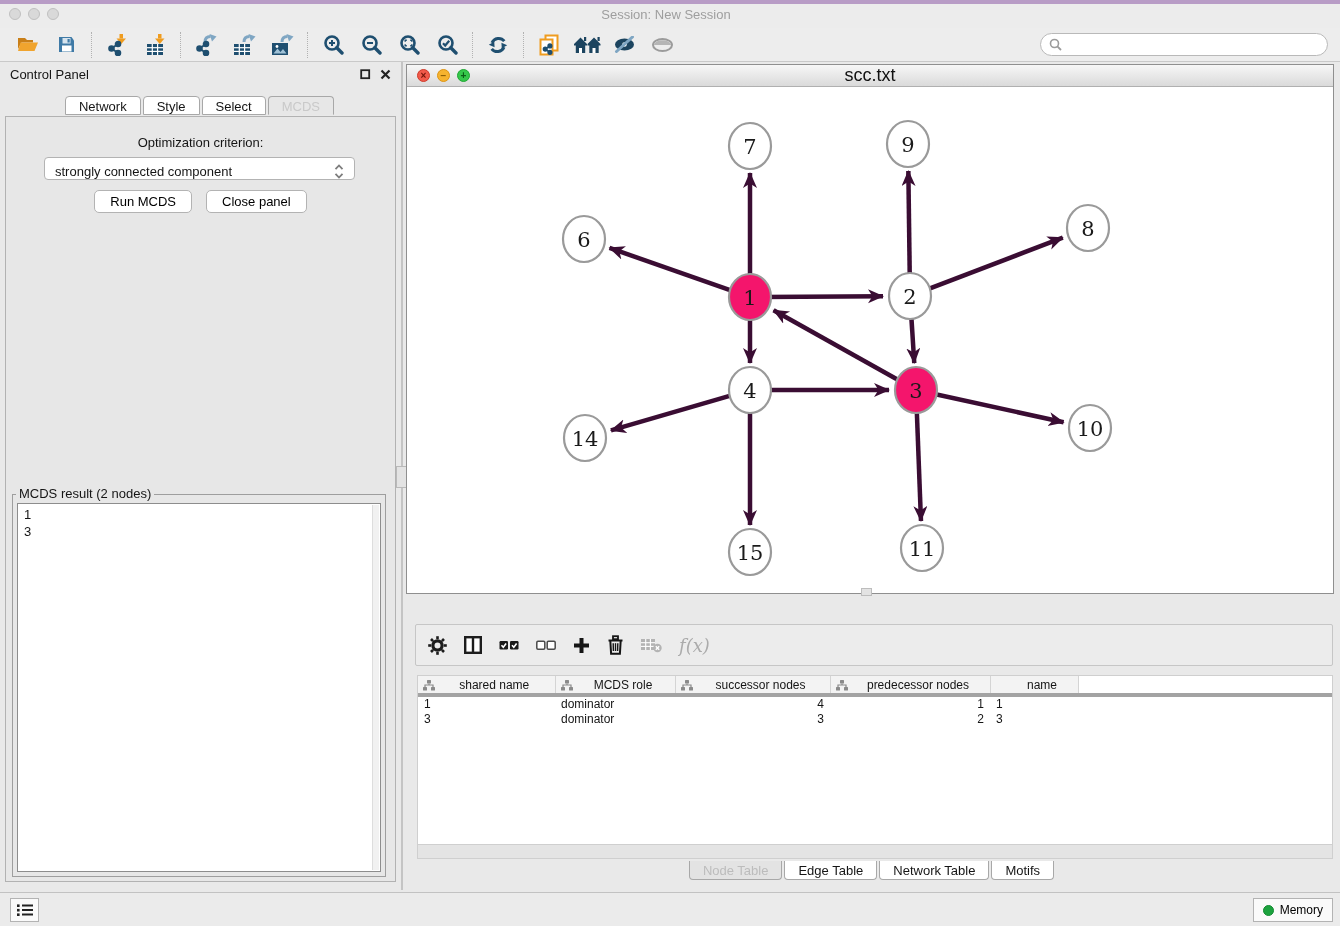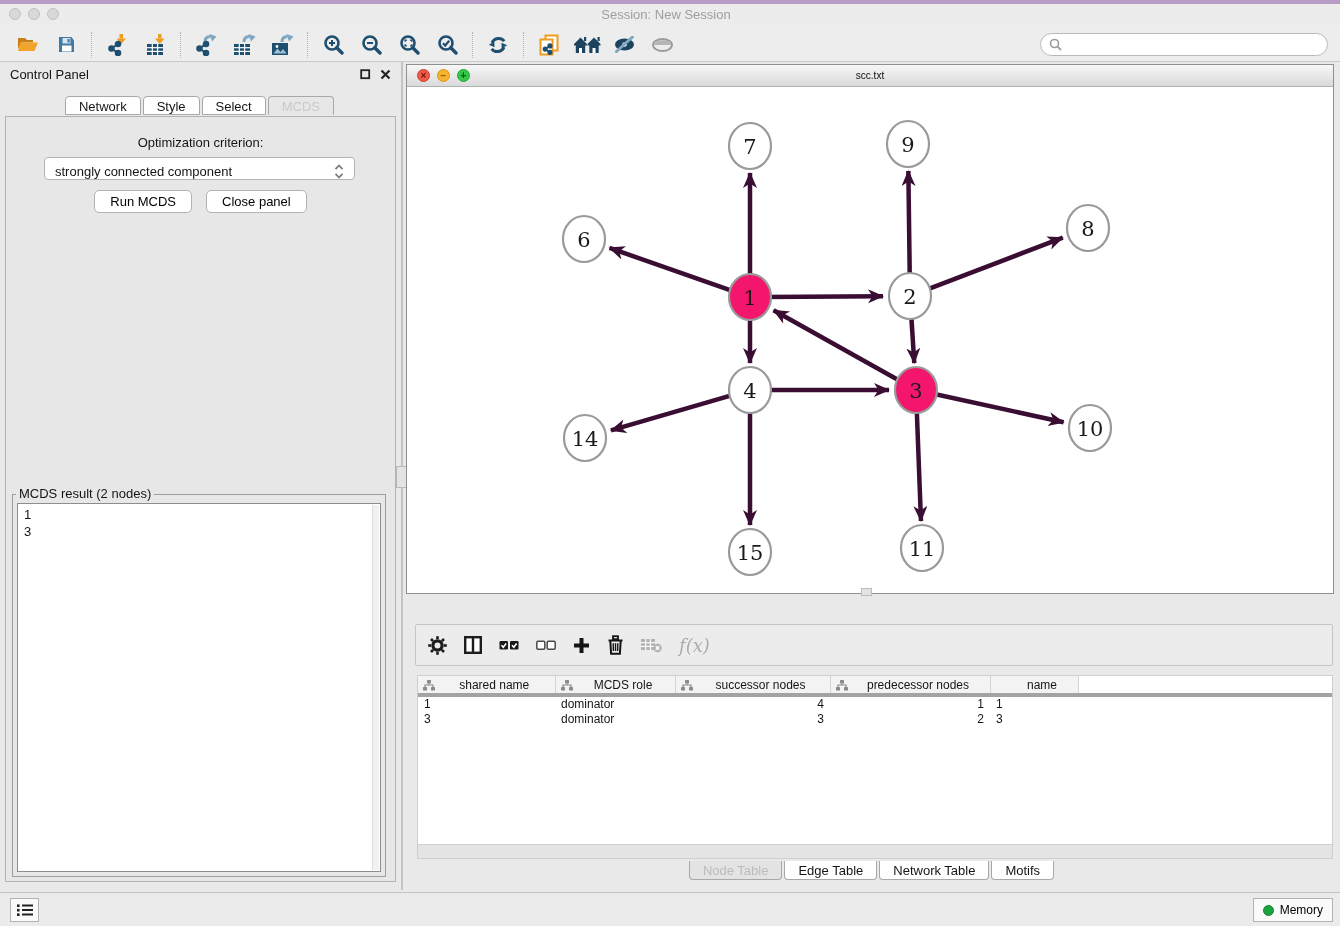--- a/index.html
+++ b/index.html
@@ -49,21 +49,21 @@
   
   .network-window{position:absolute;left:406px;top:64px;width:928px;height:530px;background:#fff;border:1px solid #8f8f8f;}
   .nw-titlebar{position:relative;height:22px;background:linear-gradient(#f7f7f7,#dadada);border-bottom:1px solid #b0b0b0;
     display:flex;align-items:center;}
   .nw-lights{display:flex;gap:7px;margin-left:10px;z-index:2;}
   .nw-light{width:13px;height:13px;border-radius:50%;display:flex;align-items:center;justify-content:center;
     font-size:10px;font-weight:bold;line-height:1;}
   .nw-red{background:#f15a4a;border:1px solid #ce3b2c;color:#73150a;}
   .nw-yellow{background:#f6b32e;border:1px solid #dd9414;color:#8a5d05;}
   .nw-green{background:#35c74a;border:1px solid #1fa733;color:#0b5e17;}
-  .nw-title{position:absolute;left:0;right:0;text-align:center;font-size:10px;color:#111;}
+  .nw-title{position:absolute;left:0;right:0;text-align:center;font-size:18px;color:#111;}
   .nw-canvas{position:absolute;left:0;top:22px;right:0;bottom:0;background:#fff;}
   
   .table-panel{position:absolute;left:405px;top:597px;width:935px;height:293px;}
   .tp-toolbar{position:absolute;left:10px;top:27px;right:7px;height:42px;background:#ececec;
     border:1px solid #c6c6c6;border-radius:2px;display:flex;align-items:center;gap:17px;padding:0 12px;}
   .ttbtn{display:flex;align-items:center;justify-content:center;height:30px;}
   .fx{font-family:"DejaVu Serif",serif;font-style:italic;font-size:18px;color:#ababab;}
   .tp-table-wrap{position:absolute;left:12px;top:78px;right:7px;height:170px;background:#fff;border:1px solid #cfcfcf;overflow:hidden;}
   table.tp{border-collapse:collapse;table-layout:fixed;width:100%;}
   table.tp th{height:19px;background:#f3f3f3;border-right:1px solid #d4d4d4;border-bottom:4px solid #a3a3a3;

